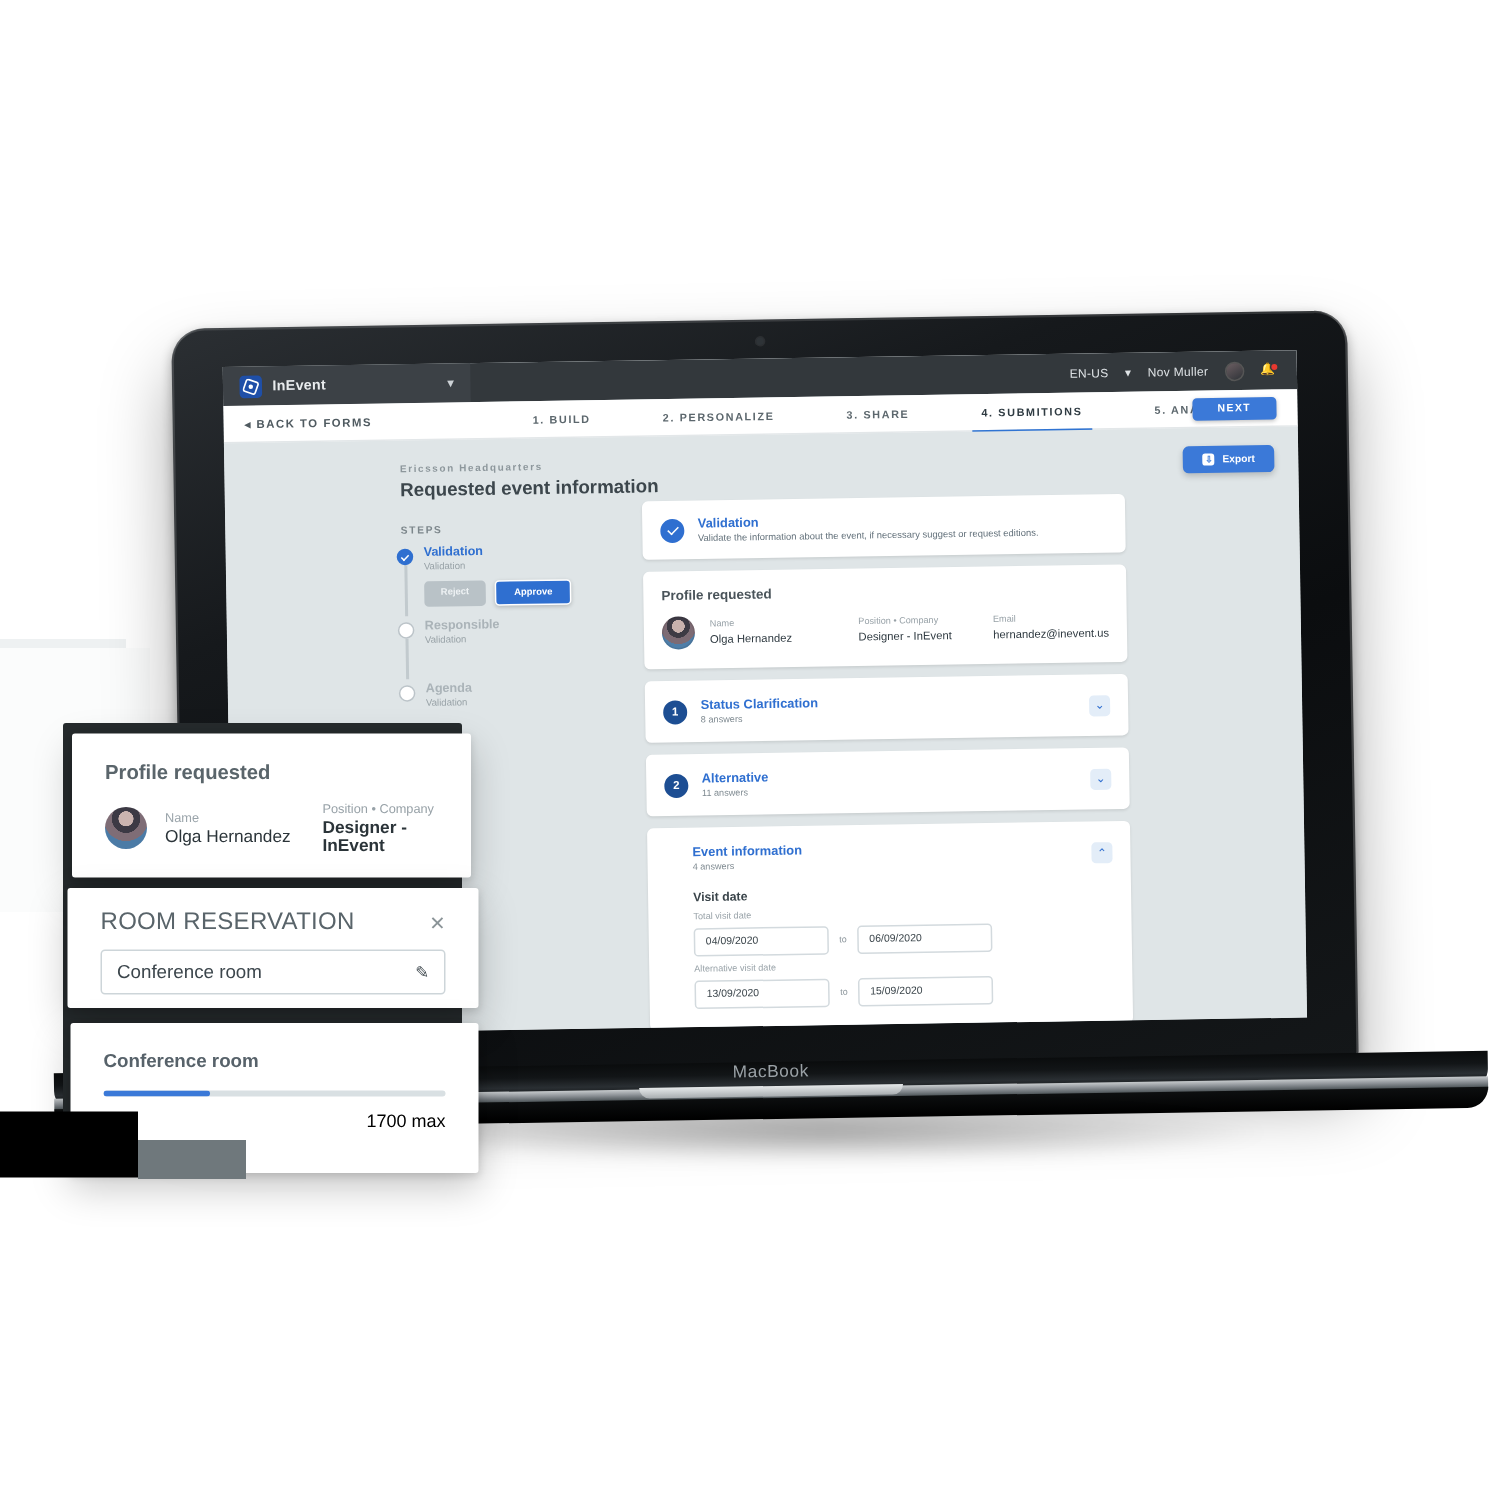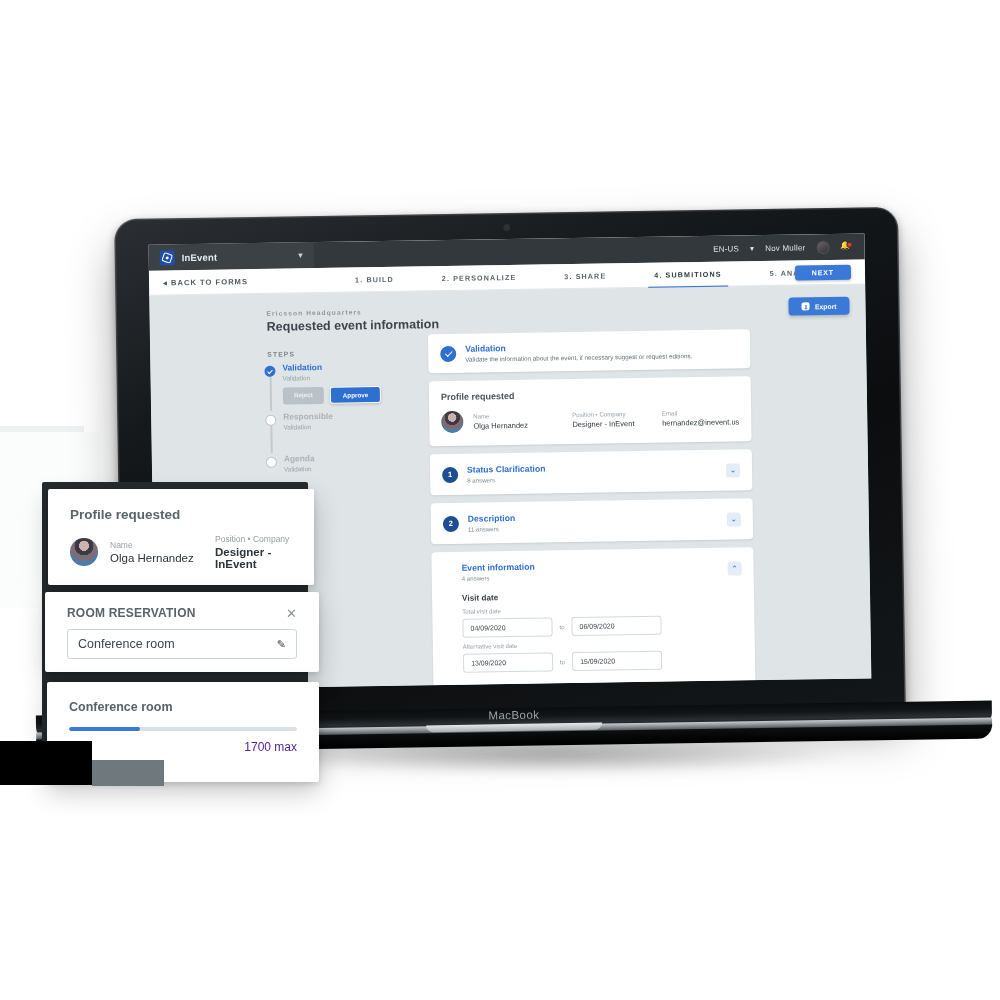--- a/index.html
+++ b/index.html
@@ -167,33 +167,33 @@
   .fc-title{ font-size:13.5px; font-weight:bold; color:#5a656b; }
   .fc-prow{ display:flex; align-items:center; gap:12px; margin-top:12px;}
   .fc-av{ width:28px;height:28px;border-radius:50%; flex:none;
           background: radial-gradient(circle at 50% 28%, #cbb4b0 0 20%, #3c3944 21% 38%, #7f6d76 39% 60%, #4b7ba6 61% 100%);}
   .fc-flbl{ font-size:8.5px; color:#9aa4aa; }
   .fc-fval{ font-size:11.5px; color:#2b3439; margin-top:2px; }
   .fc-flbl.b{ color:#97a1a7; }
   .fc-fval.b{ font-weight:bold; }
 
   .rr-head{ display:flex; align-items:center; justify-content:space-between;}
-  .rr-title{ font-size:12px; font-weight:bold; color:#59646a; letter-spacing:.2px;}
+  .rr-title{ font-size:16px; font-weight:normal; color:#59646a; letter-spacing:.2px;}
   .rr-x{ font-size:13px; color:#8b9498; line-height:1;}
   .rr-input{ margin-top:9px; border:1px solid #cdd5d9; border-radius:3px; padding:7px 10px;
              display:flex; align-items:center; justify-content:space-between;}
   .rr-val{ font-size:12.5px; color:#3c464c;}
   .rr-pencil{ font-size:11px; color:#3d474d; transform:rotate(0deg);}
 
   .cr-title{ font-size:12.5px; font-weight:bold; color:#57626a;}
   .bar{ margin-top:13px; height:4px; border-radius:2px; background:#d9e0e3; position:relative; overflow:hidden;}
   .bar > i{ position:absolute; left:0; top:0; bottom:0; background:#3b79d8; border-radius:2px;}
   .cr-foot{ display:flex; justify-content:space-between; align-items:baseline; margin-top:8px;}
   .cr-num{ font-size:13px; font-weight:bold; color:#3b79d8;}
-  .cr-max{ font-size:12px; color:#4c1d95;}
+  .cr-max{ font-size:12px; color:#000000;}
 
   
   .ghost{ position:absolute; background:#f4f6f7; }
   #ghost1{ left:-28px; top:432px; width:128px; height:176px; background:#fbfcfc; }
   #ghost2{ left:-36px; top:426px; width:120px; height:8px; background:#eef1f2;}
   #ghost-dark{ left:0px; top:741px; width:92px; height:44px; background:#000; }
   #ghost-gray{ left:92px; top:760px; width:72px; height:26px; background:#6f787c; }
 </style>
 </head>
 <body>
@@ -324,21 +324,21 @@
                 <div class="ans">8 answers</div>
               </div>
             </div>
             <span class="chev-box">⌄</span>
           </div>
 
           <div class="card rel" style="padding:11px 12px;">
             <div class="card-row">
               <span class="num">2</span>
               <div>
-                <div class="sec-title">Description</div>
+                <div class="sec-title">Alternative</div>
                 <div class="ans">11 answers</div>
               </div>
             </div>
             <span class="chev-box">⌄</span>
           </div>
 
           <div class="card rel" style="padding:11px 12px 14px 30px;">
             <div class="sec-title">Event information</div>
             <div class="ans">4 answers</div>
             <span class="chev-box" style="top:14px;margin-top:0;">⌃</span>

